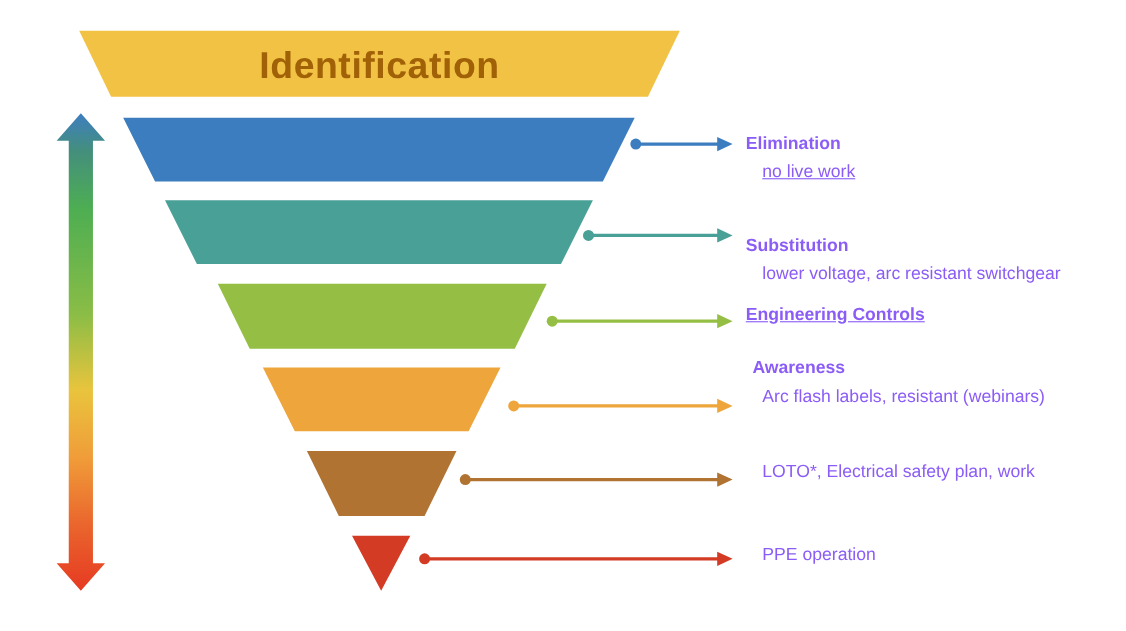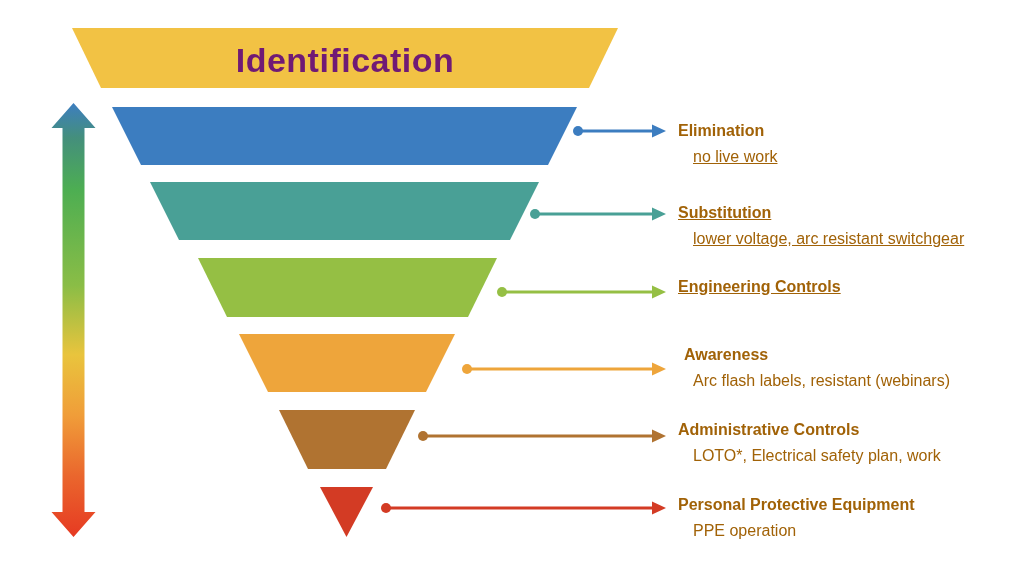--- a/index.html
+++ b/index.html
@@ -3,30 +3,30 @@
 <meta charset="utf-8">
 <style>
   html,body{margin:0;padding:0;background:#ffffff;}
   .canvas{
     position:relative;width:1024px;height:574px;background:#ffffff;overflow:hidden;
     font-family:"Liberation Sans", sans-serif;
   }
   .funnel-svg{position:absolute;left:0;top:0;}
   .funnel-title{
     position:absolute;left:72px;top:40px;width:546px;height:40px;
-    text-align:center;line-height:40px;font-size:34px;font-weight:bold;color:#701a75;
+    text-align:center;line-height:40px;font-size:34px;font-weight:bold;color:#a16207;
     letter-spacing:0.5px;
   }
-  .level{position:absolute;left:678px;width:312px;color:#a16207;}
+  .level{position:absolute;left:678px;width:312px;color:#8b5cf6;}
   .level .name{font-size:16px;line-height:19px;font-weight:bold;margin:0 0 7px 0;}
   .level .desc{font-size:16px;line-height:19px;white-space:pre-wrap;margin-left:15px;}
   .underlined{text-decoration:underline;}
   .indent{padding-left:6px;}
-  .lv0{top:121px;} .lv1{top:203px;text-decoration:underline;} .lv2{top:277px;text-decoration:underline;}
-  .lv3{top:345px;} .lv4{top:420px;} .lv5{top:495px;}
+  .lv0{top:121px;} .lv1{top:214px;} .lv2{top:277px;text-decoration:underline;}
+  .lv3{top:325px;} .lv4{top:420px;} .lv5{top:495px;}
 </style>
 </head>
 <body>
 
 <div class="canvas">
 
   <svg class="funnel-svg" width="1024" height="574" viewBox="0 0 1024 574">
     <defs>
       <linearGradient id="sevgrad" x1="0" y1="103" x2="0" y2="537" gradientUnits="userSpaceOnUse">
         <stop offset="0" stop-color="#3D7EC0"></stop>
@@ -97,22 +97,20 @@
   <div class="level lv2">
     <div class="name">Engineering Controls</div>
   </div>
 
   <div class="level lv3">
     <div class="name indent">Awareness</div>
     <div class="desc">Arc flash labels, resistant (webinars)</div>
   </div>
 
   <div class="level lv4">
-    <div class="name">Administrative Controls</div>
     <div class="desc">LOTO*, Electrical safety plan, work</div>
   </div>
 
   <div class="level lv5">
-    <div class="name">Personal Protective Equipment</div>
     <div class="desc">PPE operation</div>
   </div>
 
 </div>
 
 </body></html>

